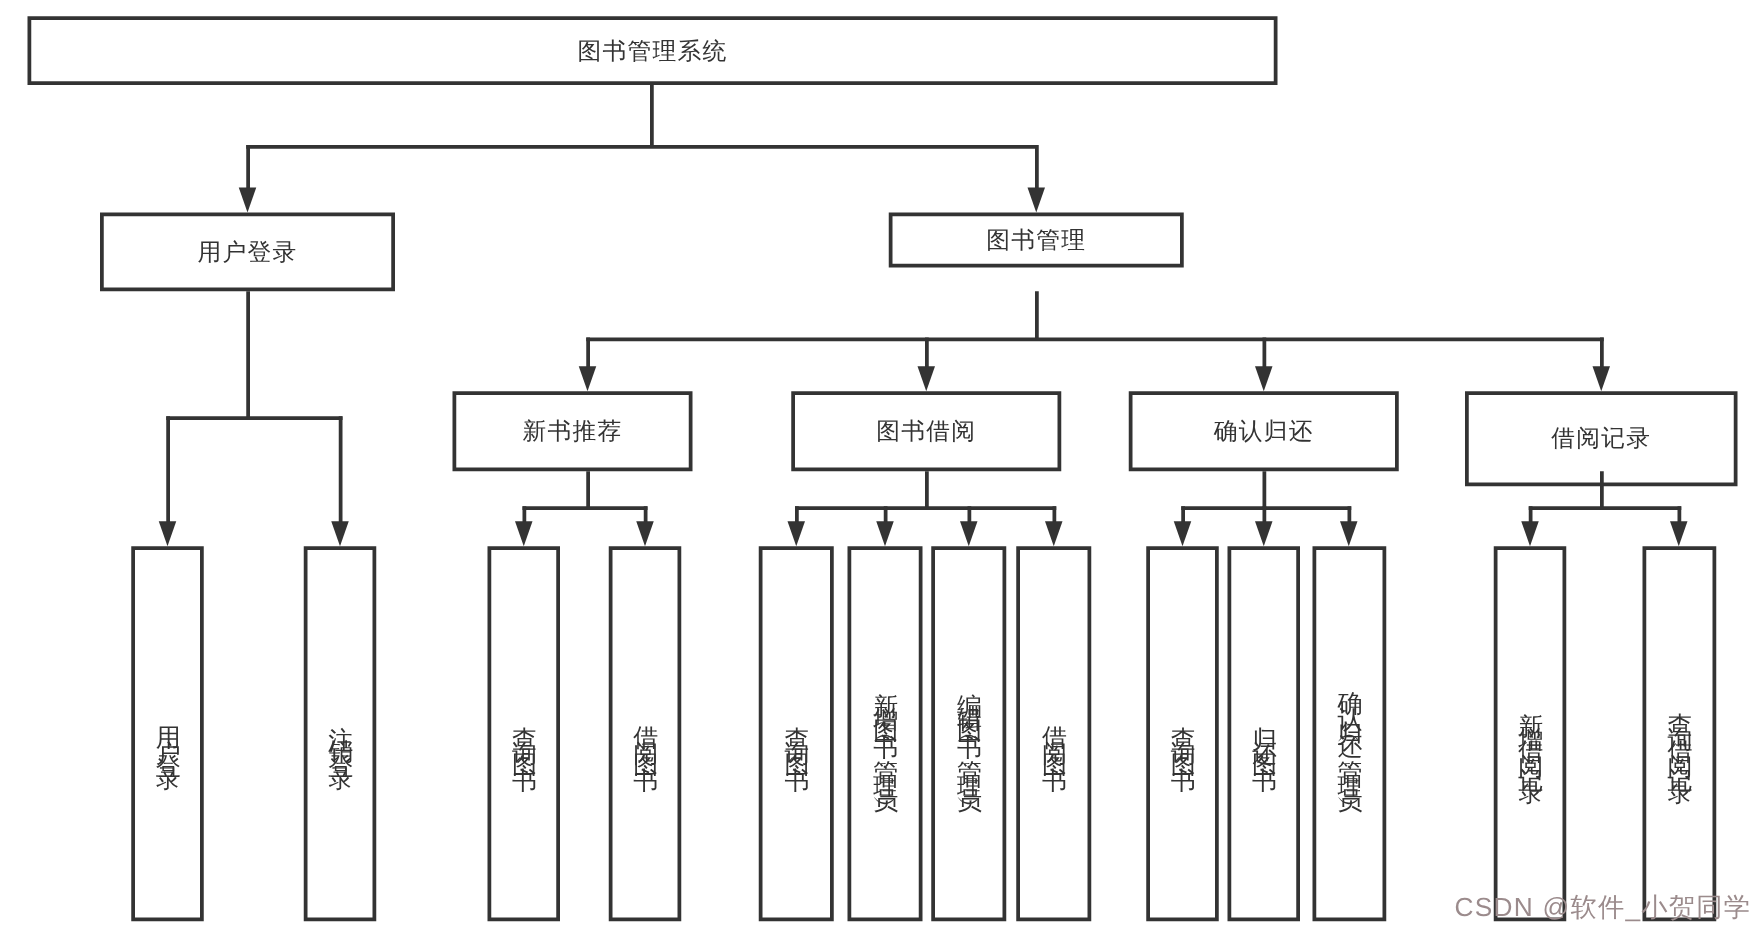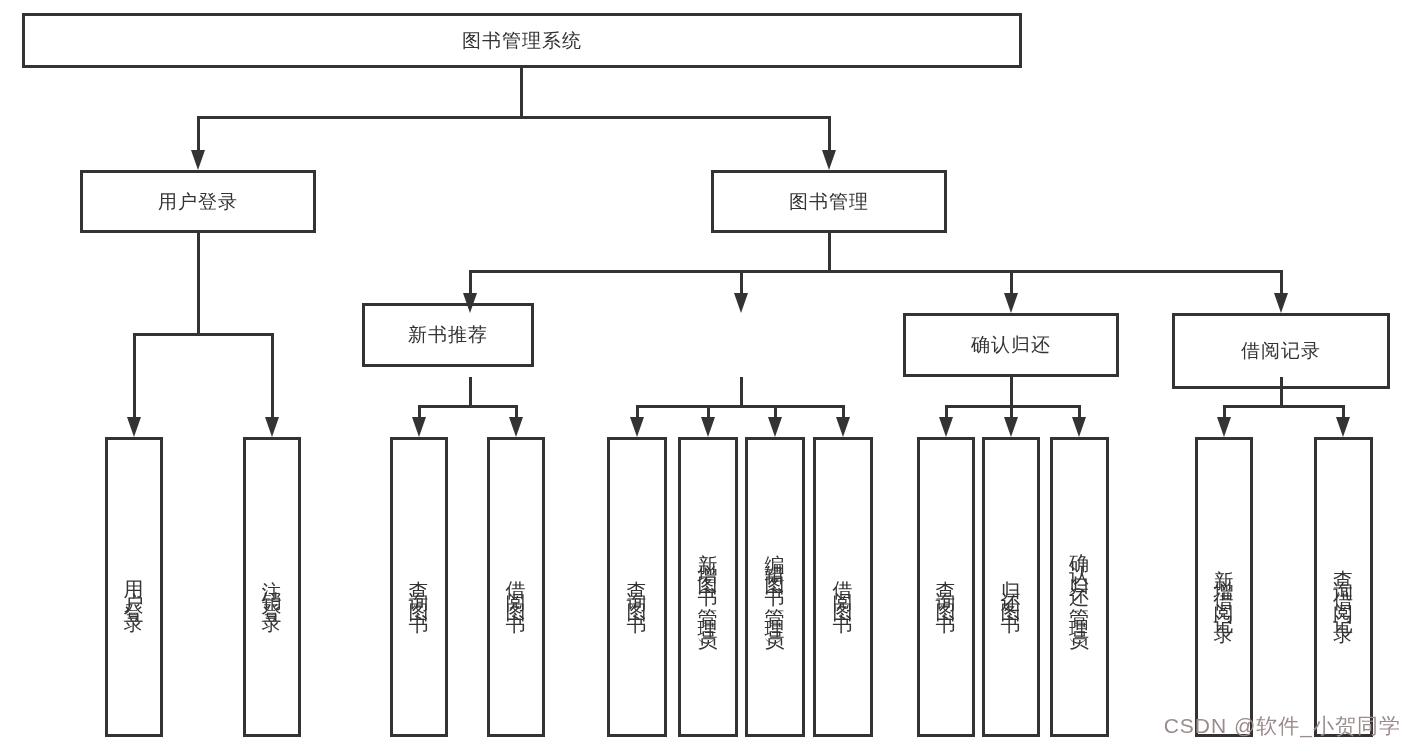--- a/index.html
+++ b/index.html
@@ -61,28 +61,31 @@
 <div class="canvas">
 
   <div class="box hbox" style="left:22px;top:13px;width:1000px;height:55px">
     <span>图书管理系统</span>
   </div>
 
   <div class="box hbox" style="left:80px;top:170px;width:236px;height:63px">
     <span>用户登录</span>
   </div>
 
-  <div class="box hbox" style="left:711px;top:170px;width:236px;height:63px">
+  <div class="box hbox" style="left:711px;top:170px;width:236px;height:44px">
     <span>图书管理</span>
   </div>
 
-  <div class="box hbox" style="left:362px;top:303px;width:172px;height:64px">
+  <div class="box hbox" style="left:362px;top:313px;width:192px;height:64px">
     <span>新书推荐</span>
   </div>
 
+  <div class="box hbox" style="left:633px;top:313px;width:216px;height:64px">
+    <span>图书借阅</span>
+  </div>
 
   <div class="box hbox" style="left:903px;top:313px;width:216px;height:64px">
     <span>确认归还</span>
   </div>
 
   <div class="box hbox" style="left:1172px;top:313px;width:218px;height:76px">
     <span>借阅记录</span>
   </div>
 
   <div class="box vbox" style="left:105px;top:437px;width:58px;height:300px">

